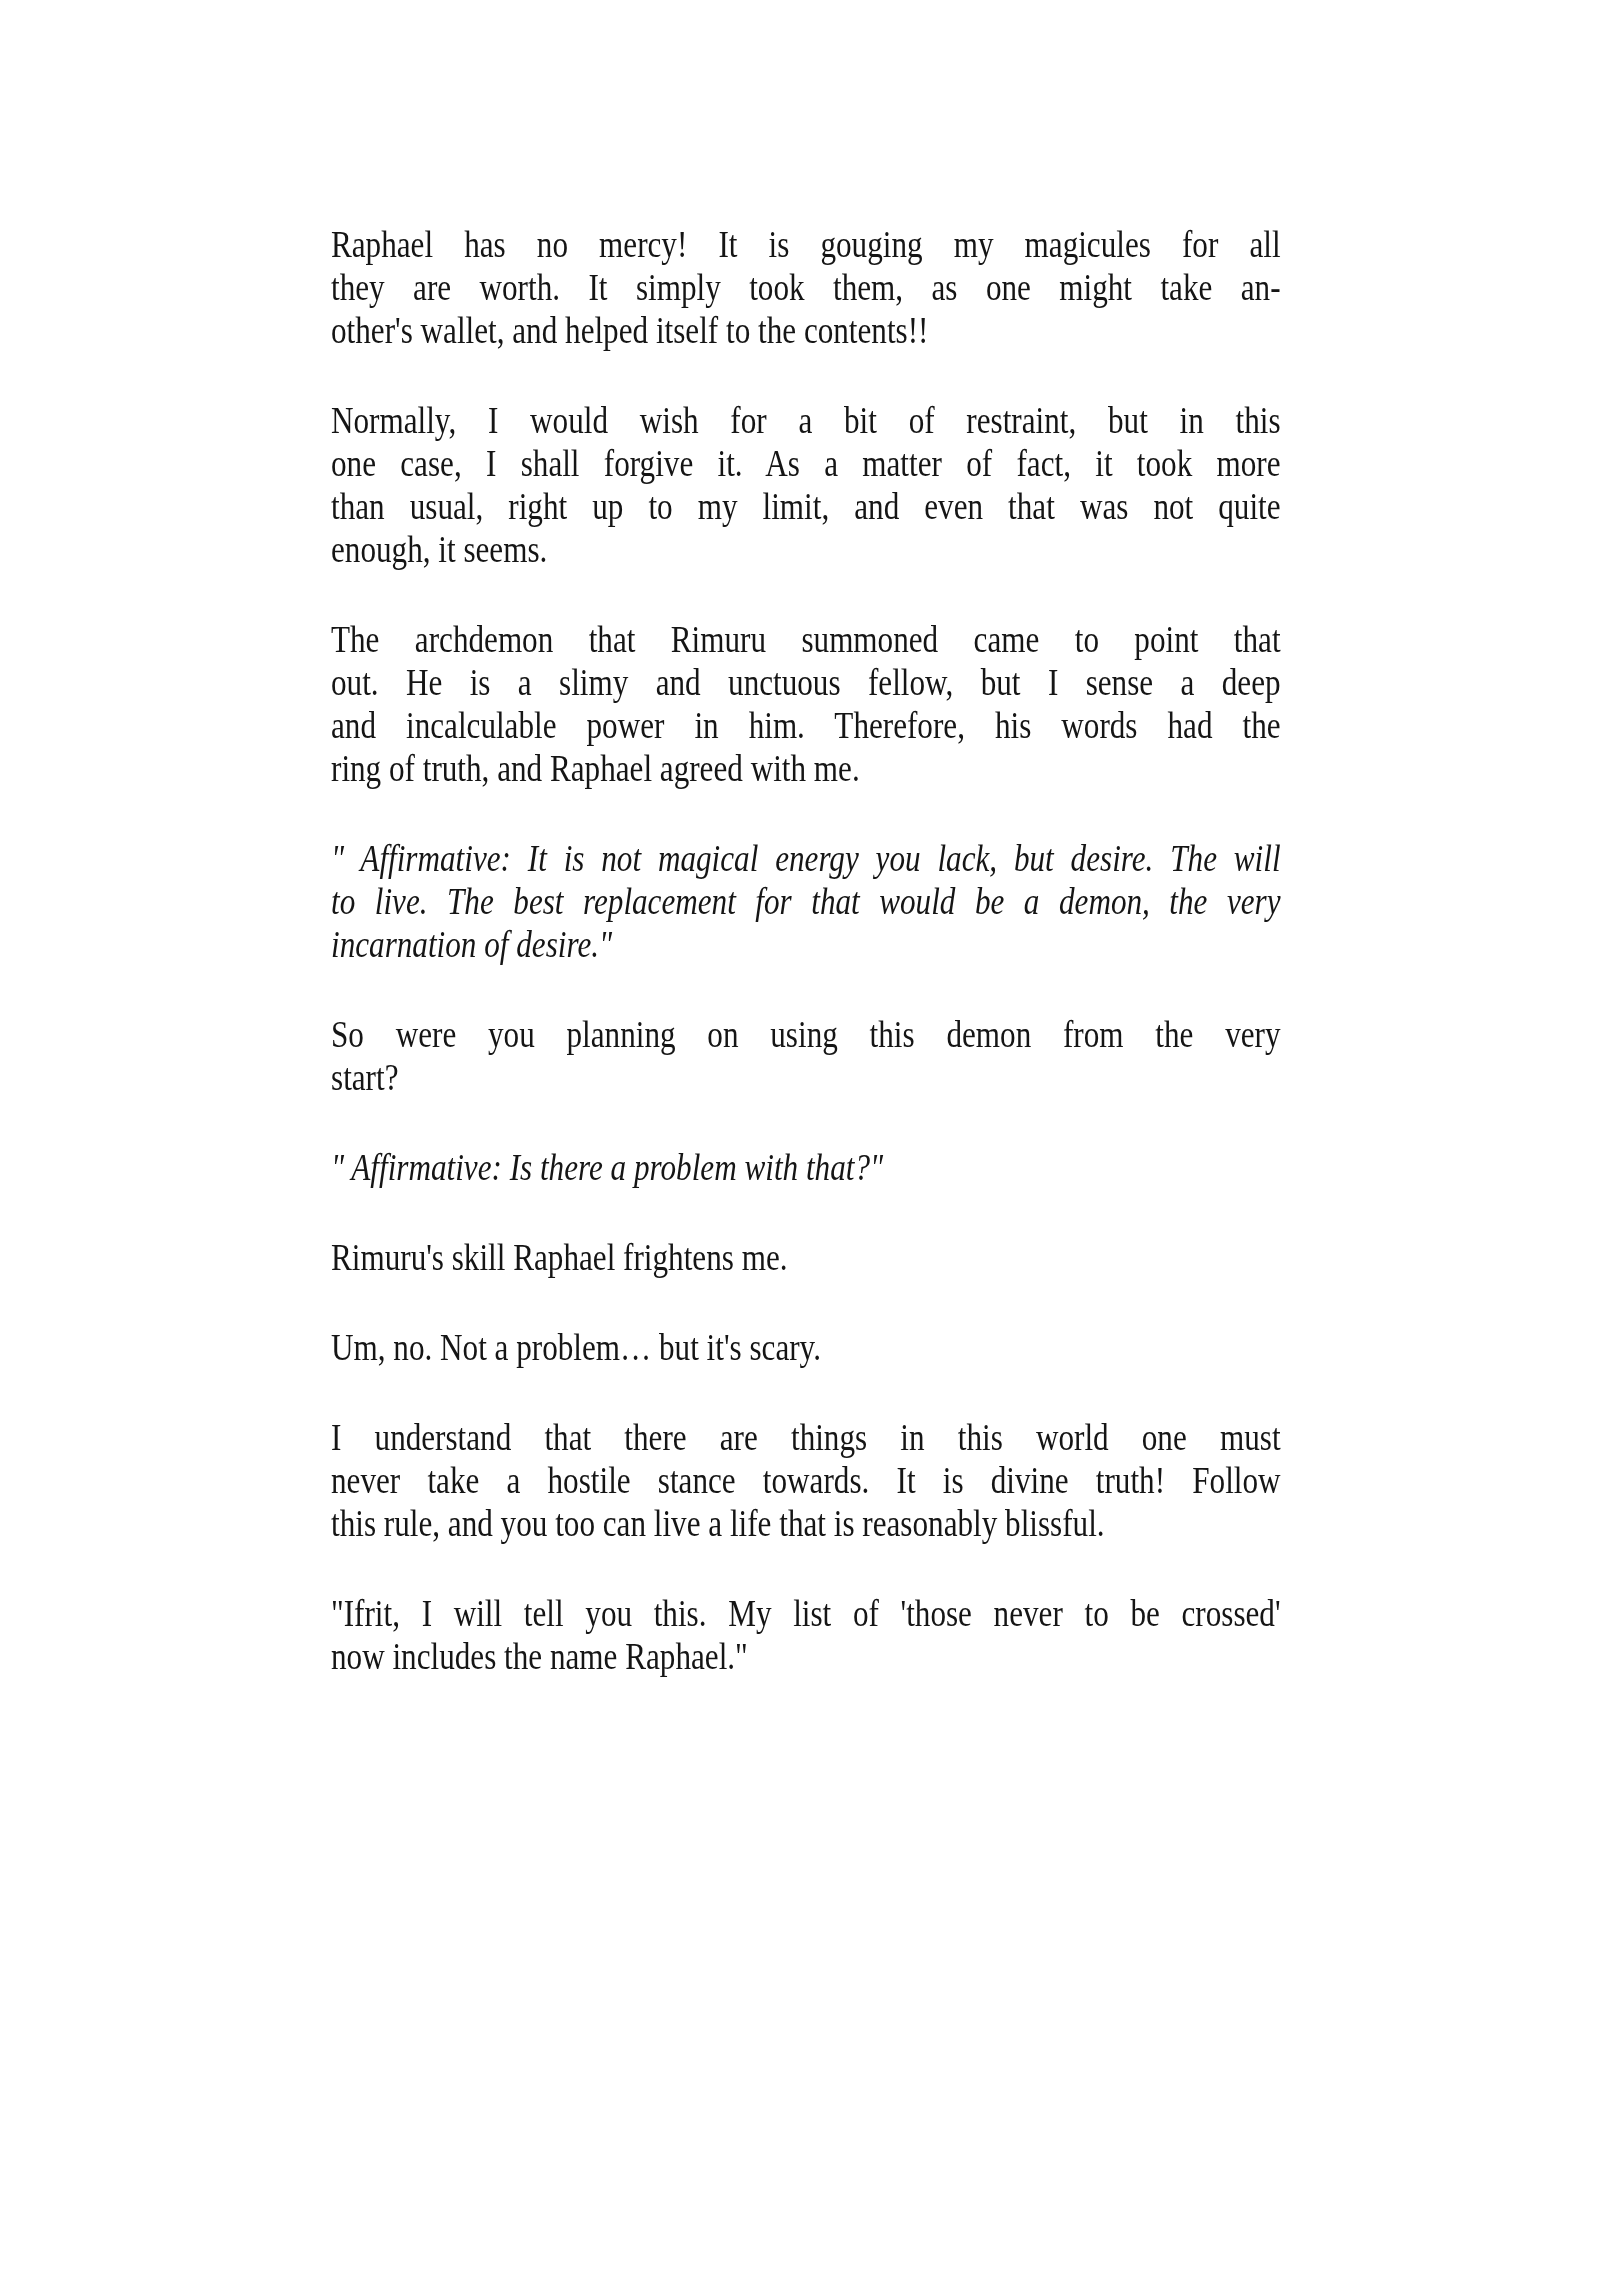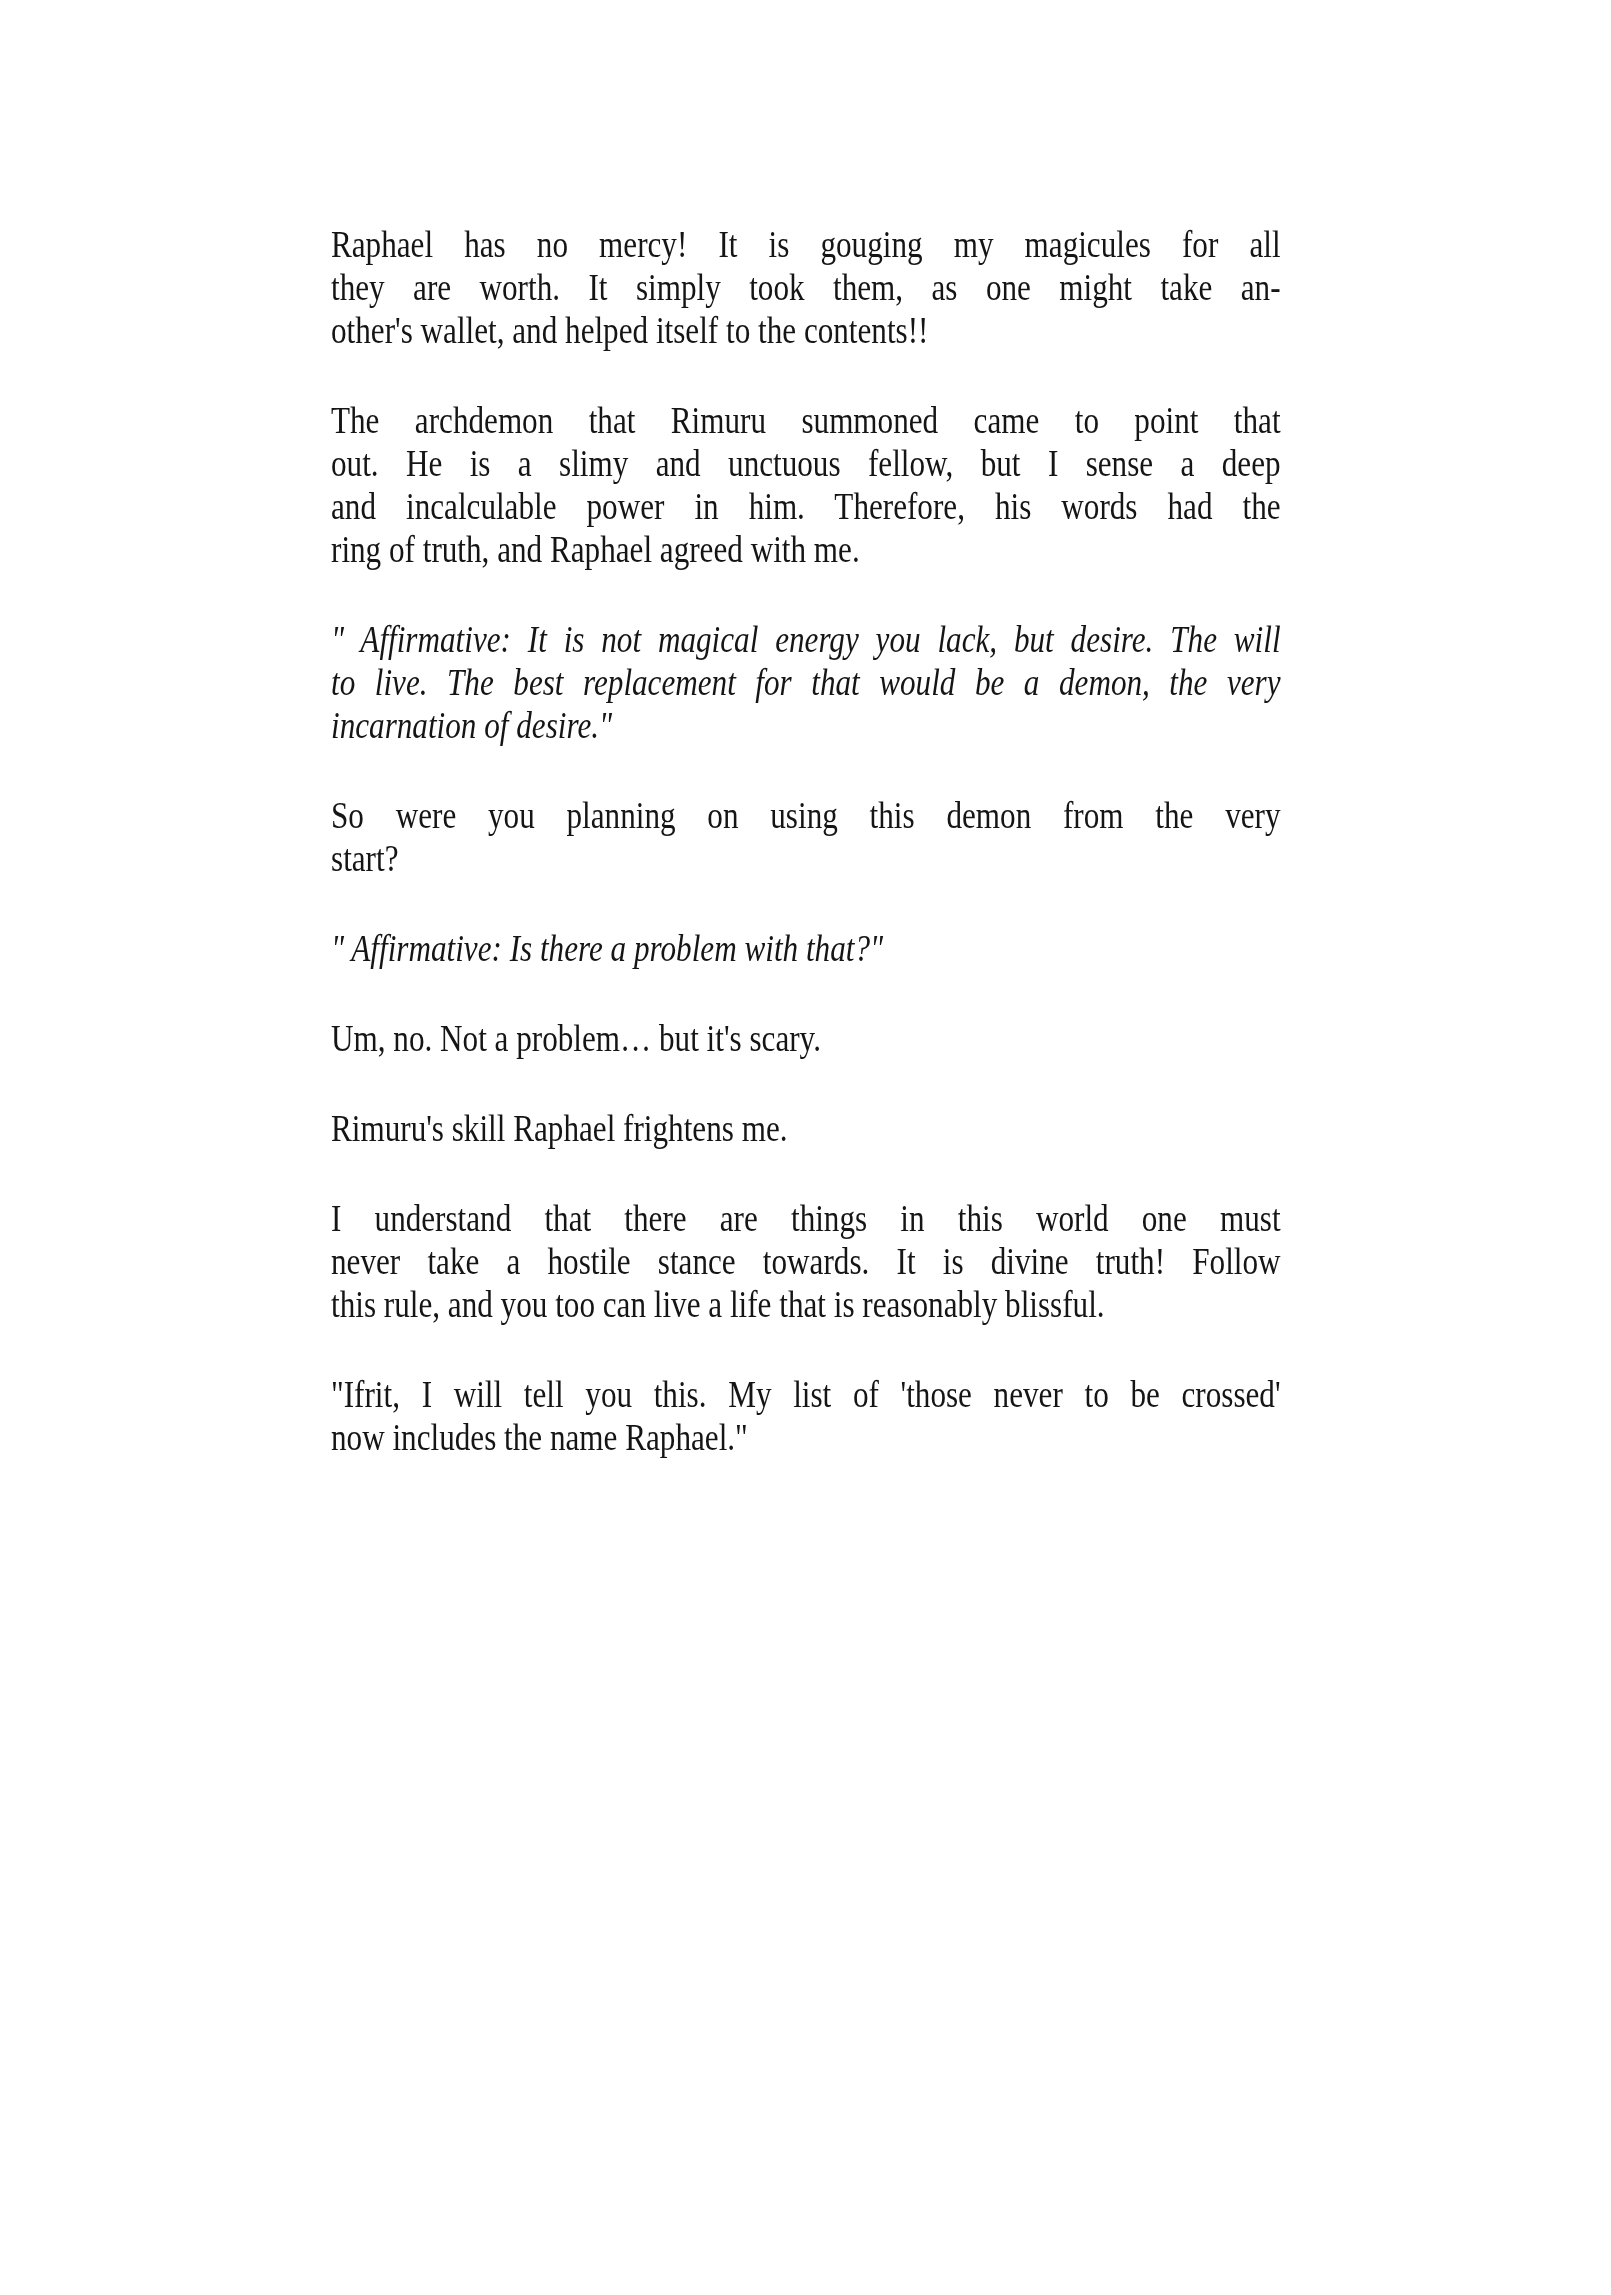--- a/index.html
+++ b/index.html
@@ -54,42 +54,48 @@
 <body>
 
 <main class="page">
   <article class="text-column" id="text-column">
       <div class="para">
         <div class="line">Raphael has no mercy! It is gouging my magicules for all</div>
         <div class="line">they are worth. It simply took them, as one might take an-</div>
         <div class="line last">other's wallet, and helped itself to the contents!!</div>
       </div>
       <div class="para">
+        <div class="line">Normally, I would wish for a bit of restraint, but in this</div>
+        <div class="line">one case, I shall forgive it. As a matter of fact, it took more</div>
+        <div class="line">than usual, right up to my limit, and even that was not quite</div>
+        <div class="line last">enough, it seems.</div>
+      </div>
+      <div class="para">
         <div class="line">The archdemon that Rimuru summoned came to point that</div>
         <div class="line">out. He is a slimy and unctuous fellow, but I sense a deep</div>
         <div class="line">and incalculable power in him. Therefore, his words had the</div>
         <div class="line last">ring of truth, and Raphael agreed with me.</div>
       </div>
       <div class="para italic">
         <div class="line">" Affirmative: It is not magical energy you lack, but desire. The will</div>
         <div class="line">to live. The best replacement for that would be a demon, the very</div>
         <div class="line last">incarnation of desire."</div>
       </div>
       <div class="para">
         <div class="line">So were you planning on using this demon from the very</div>
         <div class="line last">start?</div>
       </div>
       <div class="para italic">
         <div class="line last">" Affirmative: Is there a problem with that?"</div>
       </div>
       <div class="para">
-        <div class="line last">Um, no. Not a problem… but it's scary.</div>
+        <div class="line last">Rimuru's skill Raphael frightens me.</div>
       </div>
       <div class="para">
-        <div class="line last">Rimuru's skill Raphael frightens me.</div>
+        <div class="line last">Um, no. Not a problem… but it's scary.</div>
       </div>
       <div class="para">
         <div class="line">I understand that there are things in this world one must</div>
         <div class="line">never take a hostile stance towards. It is divine truth! Follow</div>
         <div class="line last">this rule, and you too can live a life that is reasonably blissful.</div>
       </div>
       <div class="para">
         <div class="line">"Ifrit, I will tell you this. My list of 'those never to be crossed'</div>
         <div class="line last">now includes the name Raphael."</div>
       </div>

